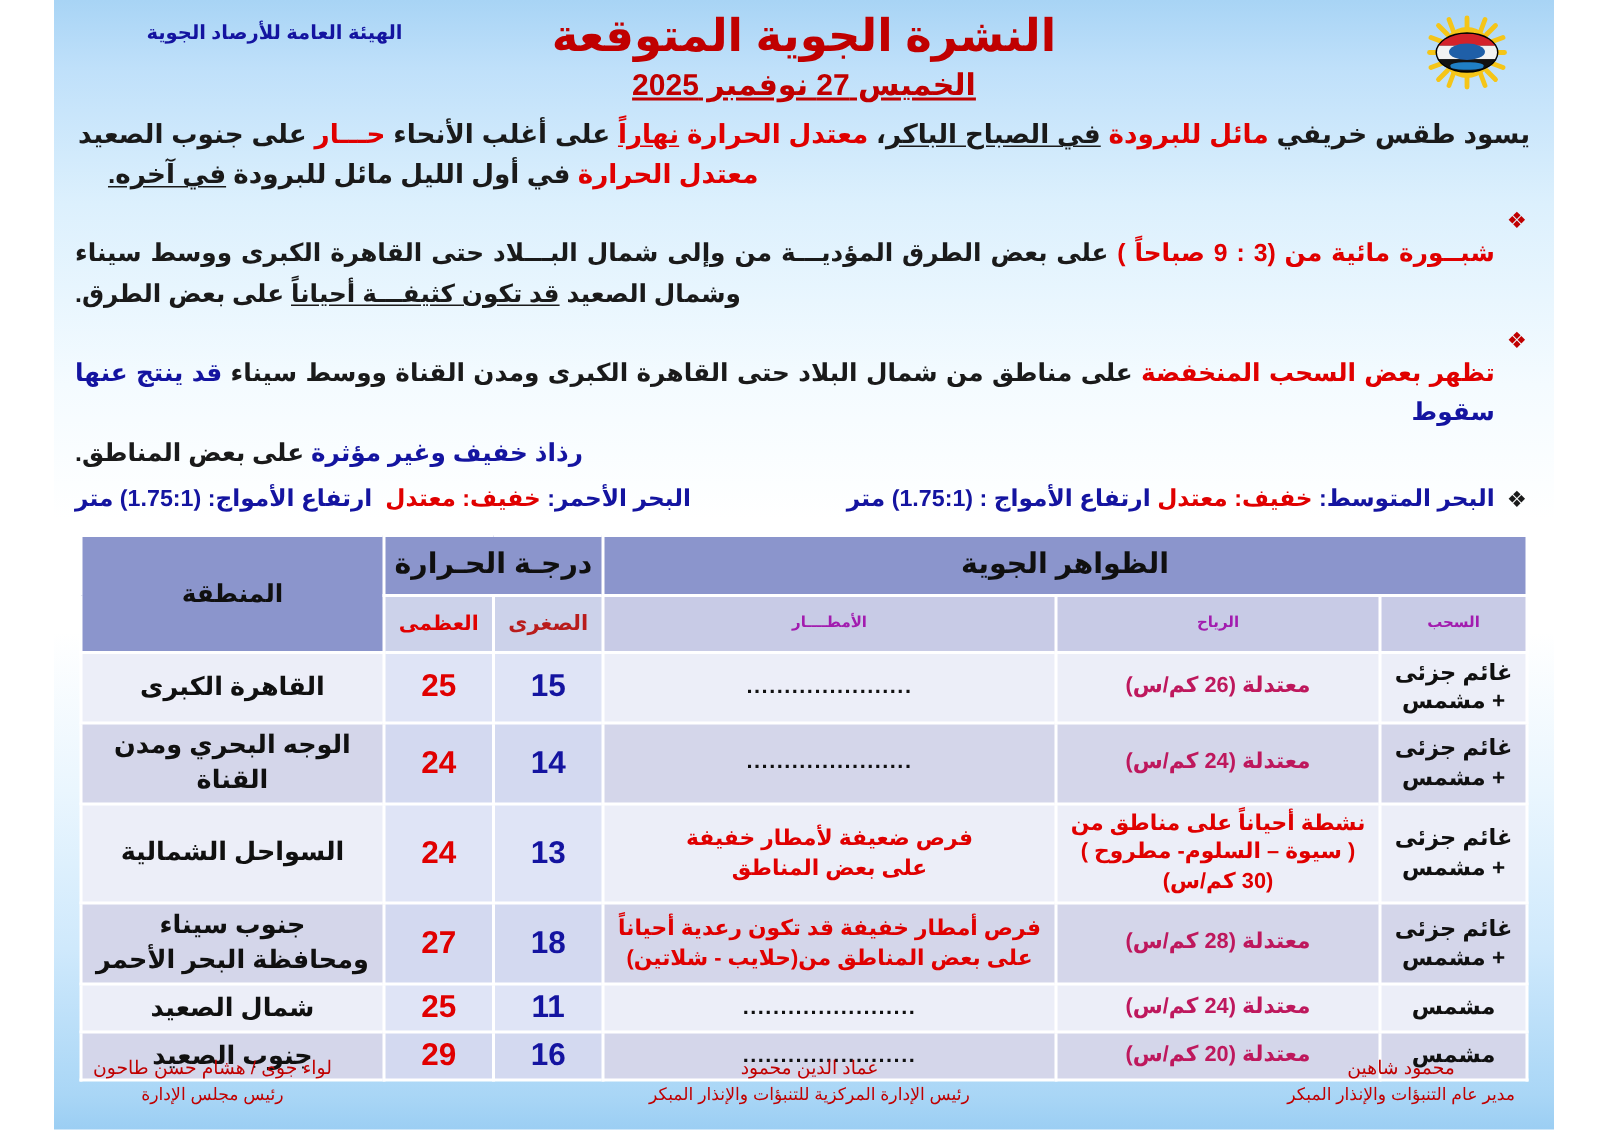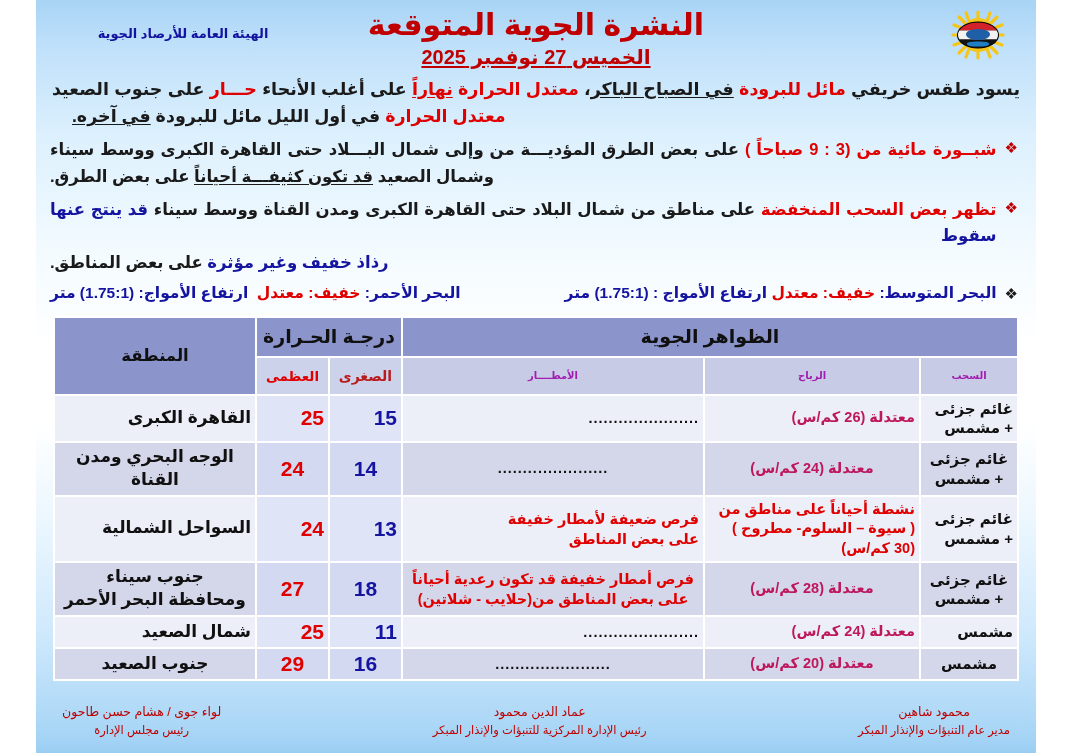--- a/index.html
+++ b/index.html
@@ -114,21 +114,21 @@
     font-size: 20px;
     font-weight: bold;
     line-height: 1.2;
     text-decoration: underline;
     text-underline-offset: 2px;
     margin-top: 2px;
   }
   .org-block {
     position: absolute;
     left: 22px;
-    top: 24px;
+    top: 12px;
     text-align: center;
     width: 250px;
     color: #1414a0;
     font-size: 13px;
     font-weight: bold;
     line-height: 1.55;
   }
 
   
   .intro {
@@ -167,21 +167,21 @@
     flex: 0 0 auto;
   }
   .bullet .mark.dark { color: #1a1a1a; }
   .bullet .btxt {
     flex: 1 1 auto;
     font-size: 16.5px;
     font-weight: bold;
     line-height: 1.6;
     color: #1a1a1a;
   }
-  .bullet .l1 { text-align: justify; text-align-last: justify; }
+  .bullet .l1 { text-align: justify; text-align-last: justify; margin-top: 20px; }
   .bullet .l2 { text-align: left; }
   .bullet.sea .btxt { font-size: 15.5px; line-height: 1.4; }
   .bullet.sea .row {
     display: flex;
     flex-direction: row;
     align-items: baseline;
     justify-content: space-between;
   }
   .bl { color: #1414a0; }
 
@@ -217,21 +217,21 @@
   th.sub {
     background: #c8cbe6;
     color: #a21caf;
     font-size: 10px;
     font-weight: bold;
     height: 30px;
   }
   th.sub.tmax { background:#ccd2ea; color:#e00000; font-size: 13.5px; }
   th.sub.tmin { background:#ccd2ea; color:#b91c1c; font-size: 14px; }
 
-  tbody tr.odd  td { background: #eceef8; text-align: right; }
+  tbody tr.odd  td { background: #eceef8; }
   tbody tr.even td { background: #d4d6ea; }
   tbody tr.odd  td.tcell { background: #dfe4f6; }
   tbody tr.even td.tcell { background: #d3d9f0; }
 
   td.region {
     font-size: 17px;
     font-weight: bold;
     color: #101010;
     line-height: 1.35;
   }

